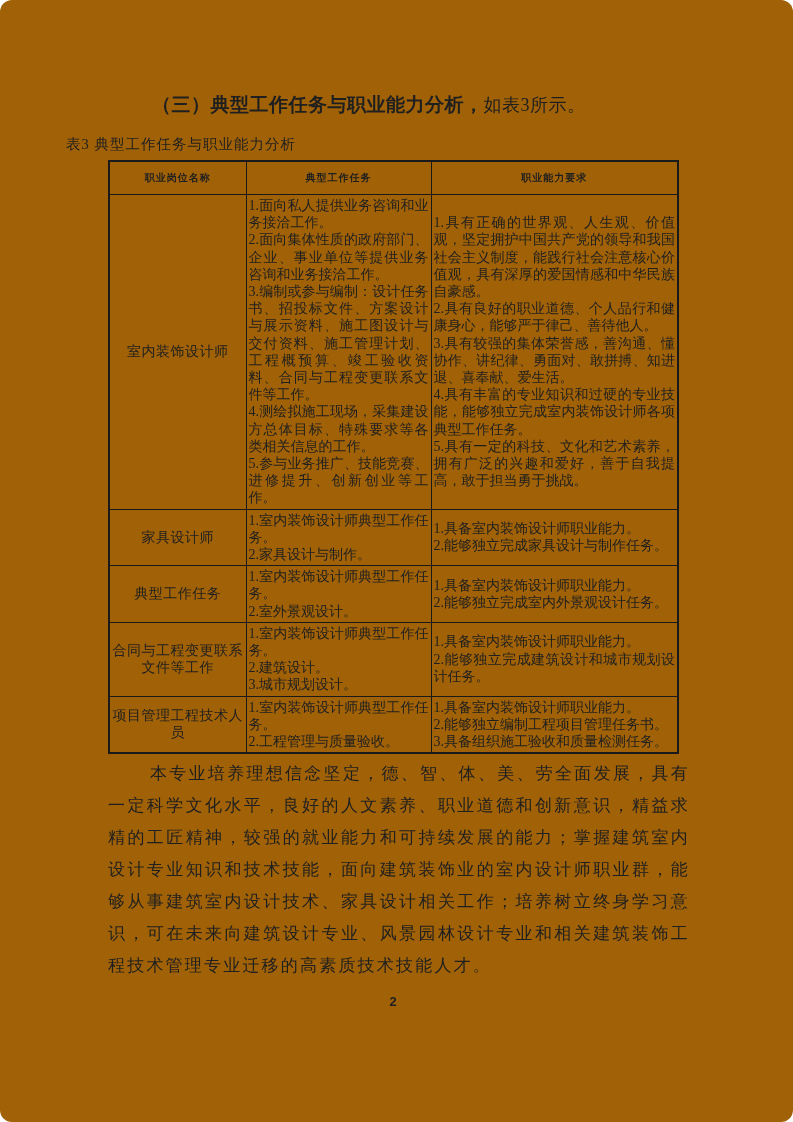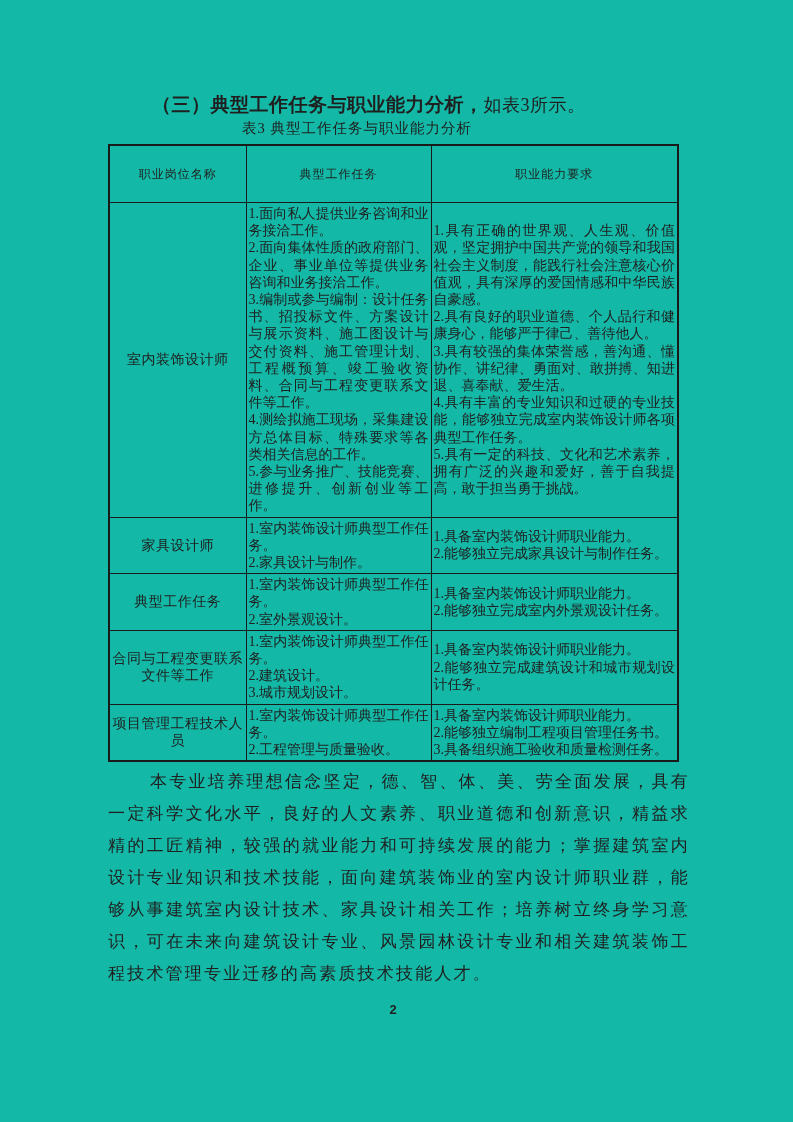--- a/index.html
+++ b/index.html
@@ -4,71 +4,72 @@
 <style>
   html, body {
     margin: 0;
     padding: 0;
     background: #ffffff;
   }
   .page {
     position: relative;
     width: 793px;
     height: 1122px;
-    background: #14b8a6;
+    background: #a16207;
     color: #1f1f1f;
     font-family: "Liberation Serif", "DejaVu Serif", serif;
     box-sizing: border-box;
     padding: 92px 103px 0 108px;
     overflow: hidden;
+    border-radius: 12px;
   }
   .intro-heading {
     font-size: 19px;
     line-height: 26px;
     padding-left: 44px;
     white-space: nowrap;
   }
   .intro-heading .bold-part {
     font-weight: bold;
     letter-spacing: 0.5px;
   }
   .intro-heading .rest-part {
     font-weight: normal;
     font-size: 18px;
     letter-spacing: 0.5px;
   }
   .table-caption {
+    margin-top: 16px;
     font-size: 14.5px;
     line-height: 20px;
-    text-align: center;
     transform: translateX(-42px);
     letter-spacing: 1px;
   }
   table.analysis-table {
     margin-top: 6px;
     border-collapse: collapse;
     width: 569px;
     table-layout: fixed;
   }
   table.analysis-table, 
   table.analysis-table th, 
   table.analysis-table td {
     border: 1px solid #1a1a1a;
   }
   table.analysis-table {
     border-width: 2px;
   }
   table.analysis-table th {
-    font-size: 12px;
-    font-weight: normal;
+    font-size: 10px;
+    font-weight: bold;
     height: 32px;
     text-align: center;
     vertical-align: middle;
     letter-spacing: 1px;
-    padding: 12px;
+    padding: 0;
   }
   table.analysis-table td {
     font-size: 14px;
     line-height: 17.2px;
     vertical-align: middle;
     padding: 2px 2px;
   }
   col.c-position { width: 137px; }
   col.c-tasks    { width: 185px; }
   col.c-abilities{ width: 247px; }

